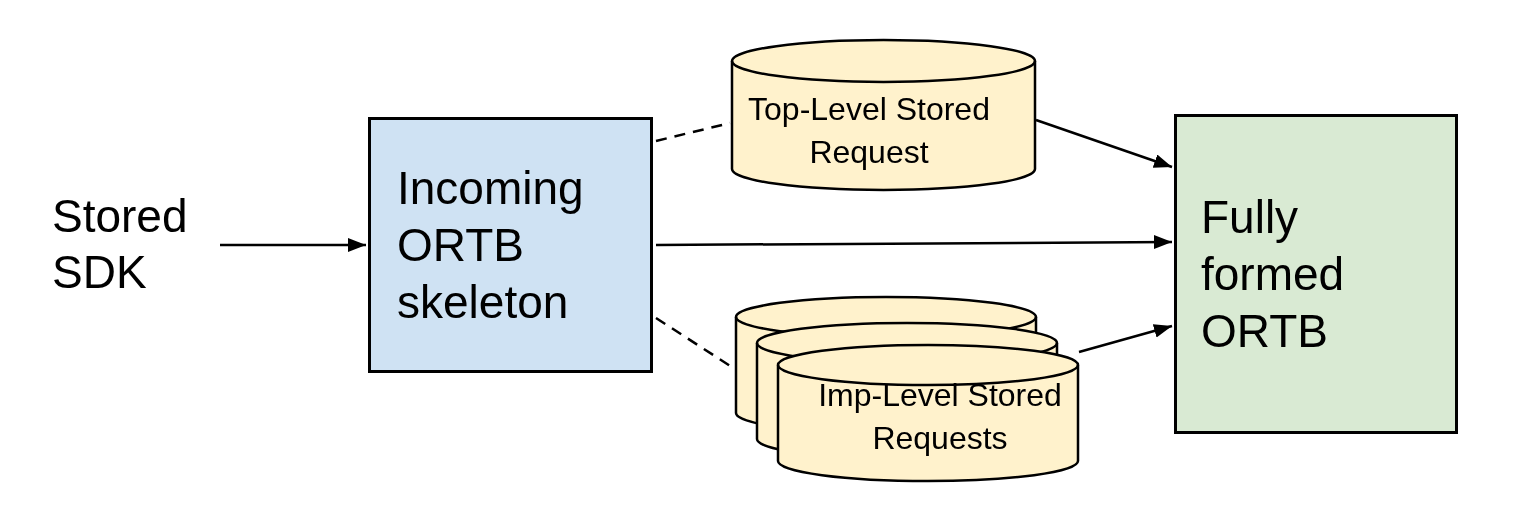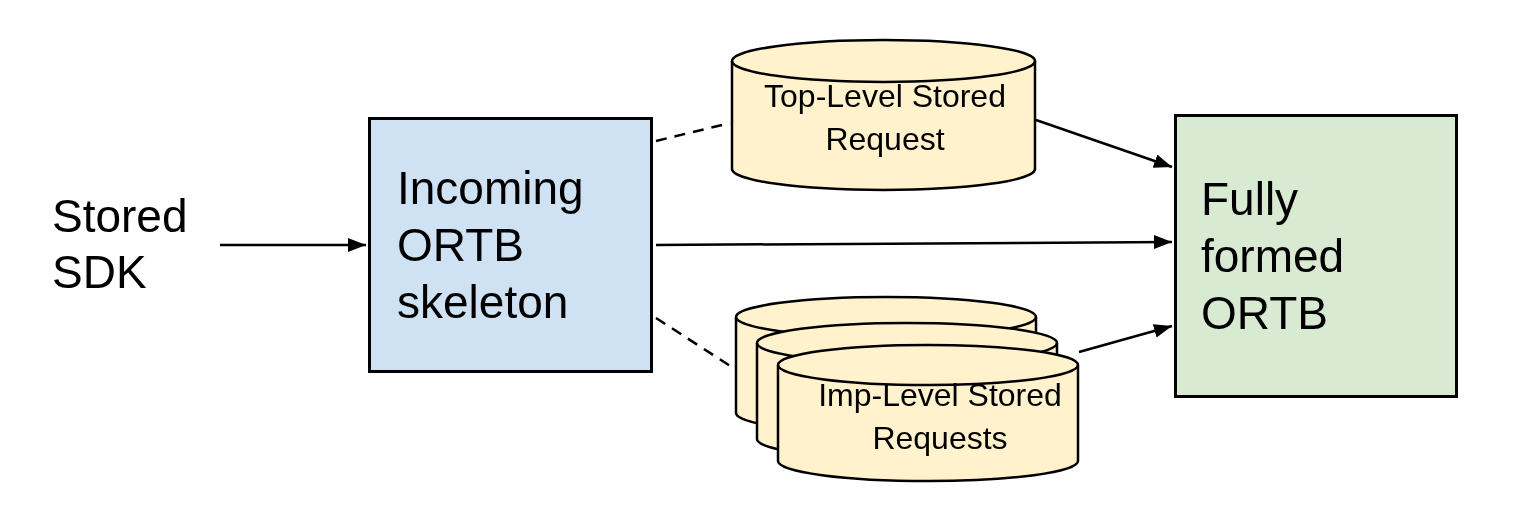--- a/index.html
+++ b/index.html
@@ -121,25 +121,25 @@
 
   <div class="free-label" style="left:52px; top:188px;">Stored
 SDK</div>
 
   <div class="node-box blue" style="left:368px; top:117px; width:285px; height:256px; padding-left:26px;">
     <div class="box-label">Incoming
 ORTB
 skeleton</div>
   </div>
 
-  <div class="node-box green" style="left:1174px; top:114px; width:284px; height:284px; padding-left:24px;">
+  <div class="node-box green" style="left:1174px; top:114px; width:284px; height:320px; padding-left:24px;">
     <div class="box-label">Fully
 formed
 ORTB</div>
   </div>
 
-  <div class="cyl-label" style="left:732px; top:75px; width:274px;padding-left:16px;">Top-Level Stored
+  <div class="cyl-label" style="left:732px; top:88px; width:274px;">Top-Level Stored
 Request</div>
 
   <div class="cyl-label" style="left:778px; top:374px; width:324px;">Imp-Level Stored
 Requests</div>
 
 </div>
 
 </body></html>

